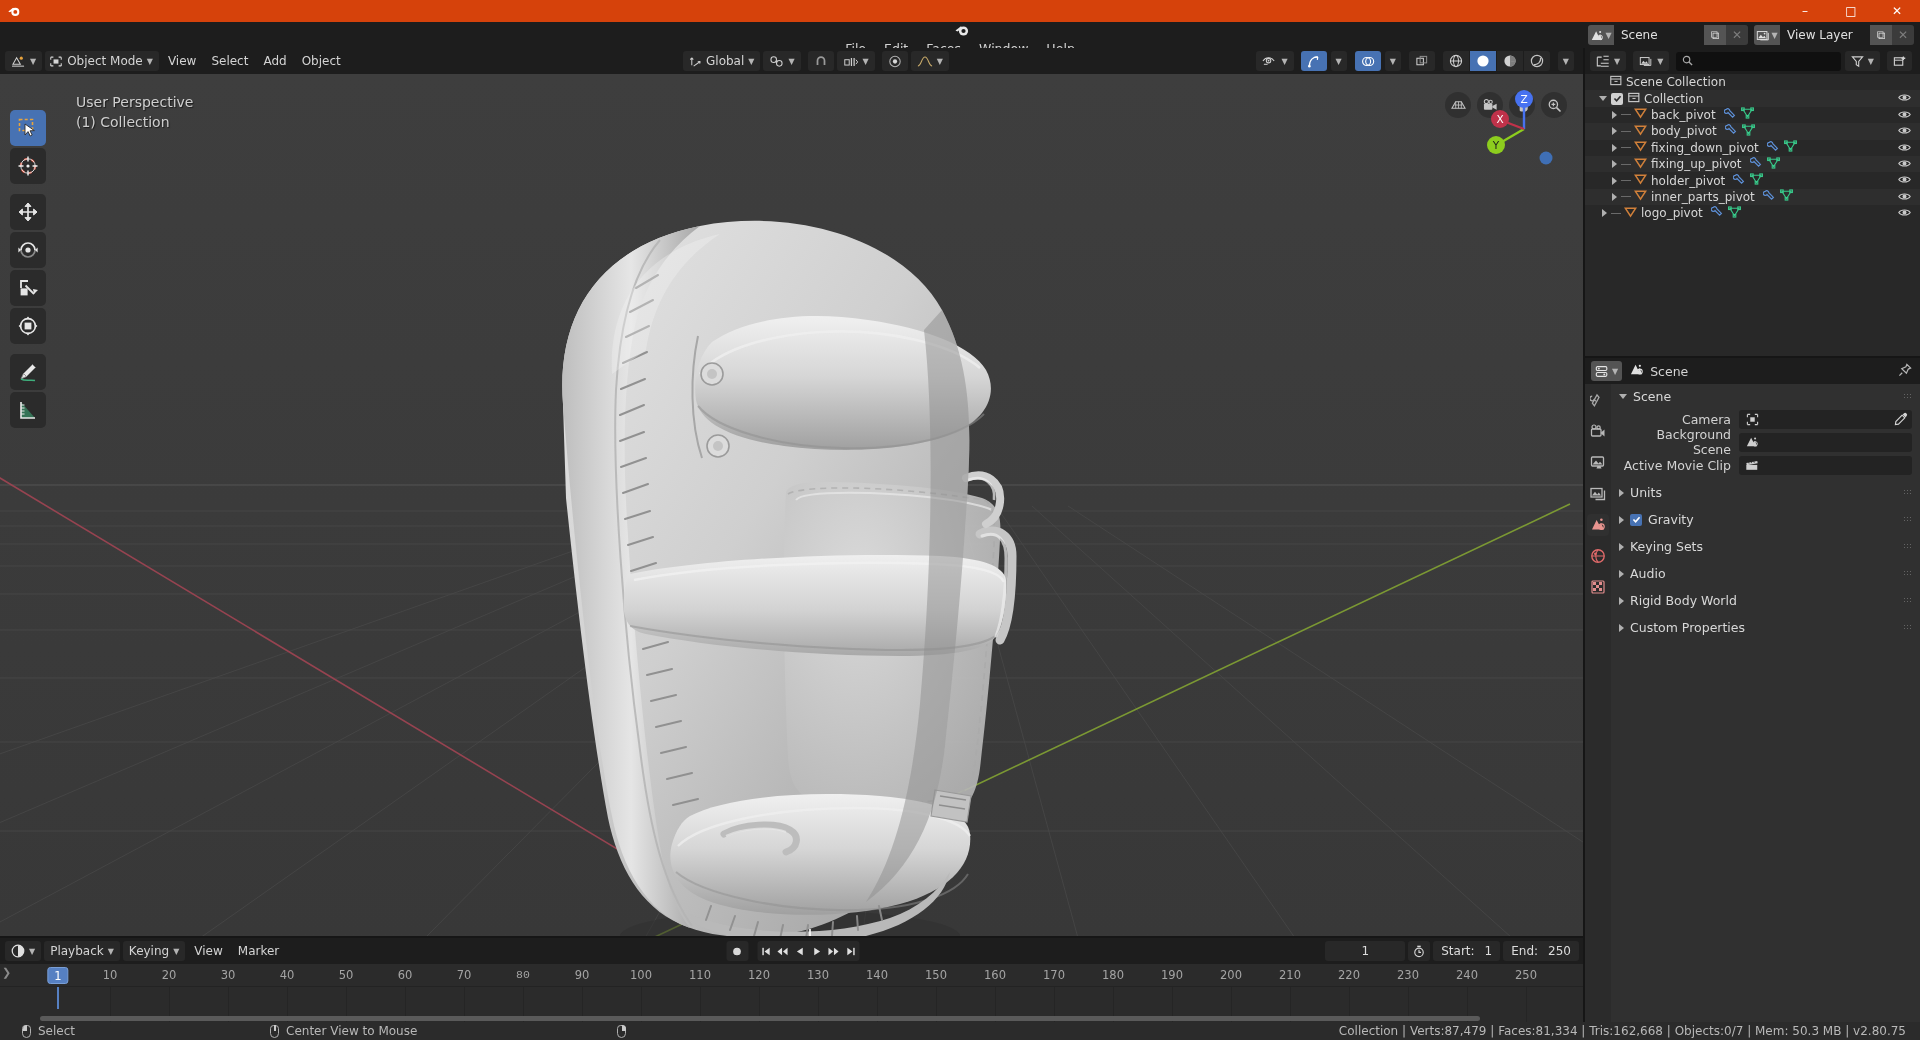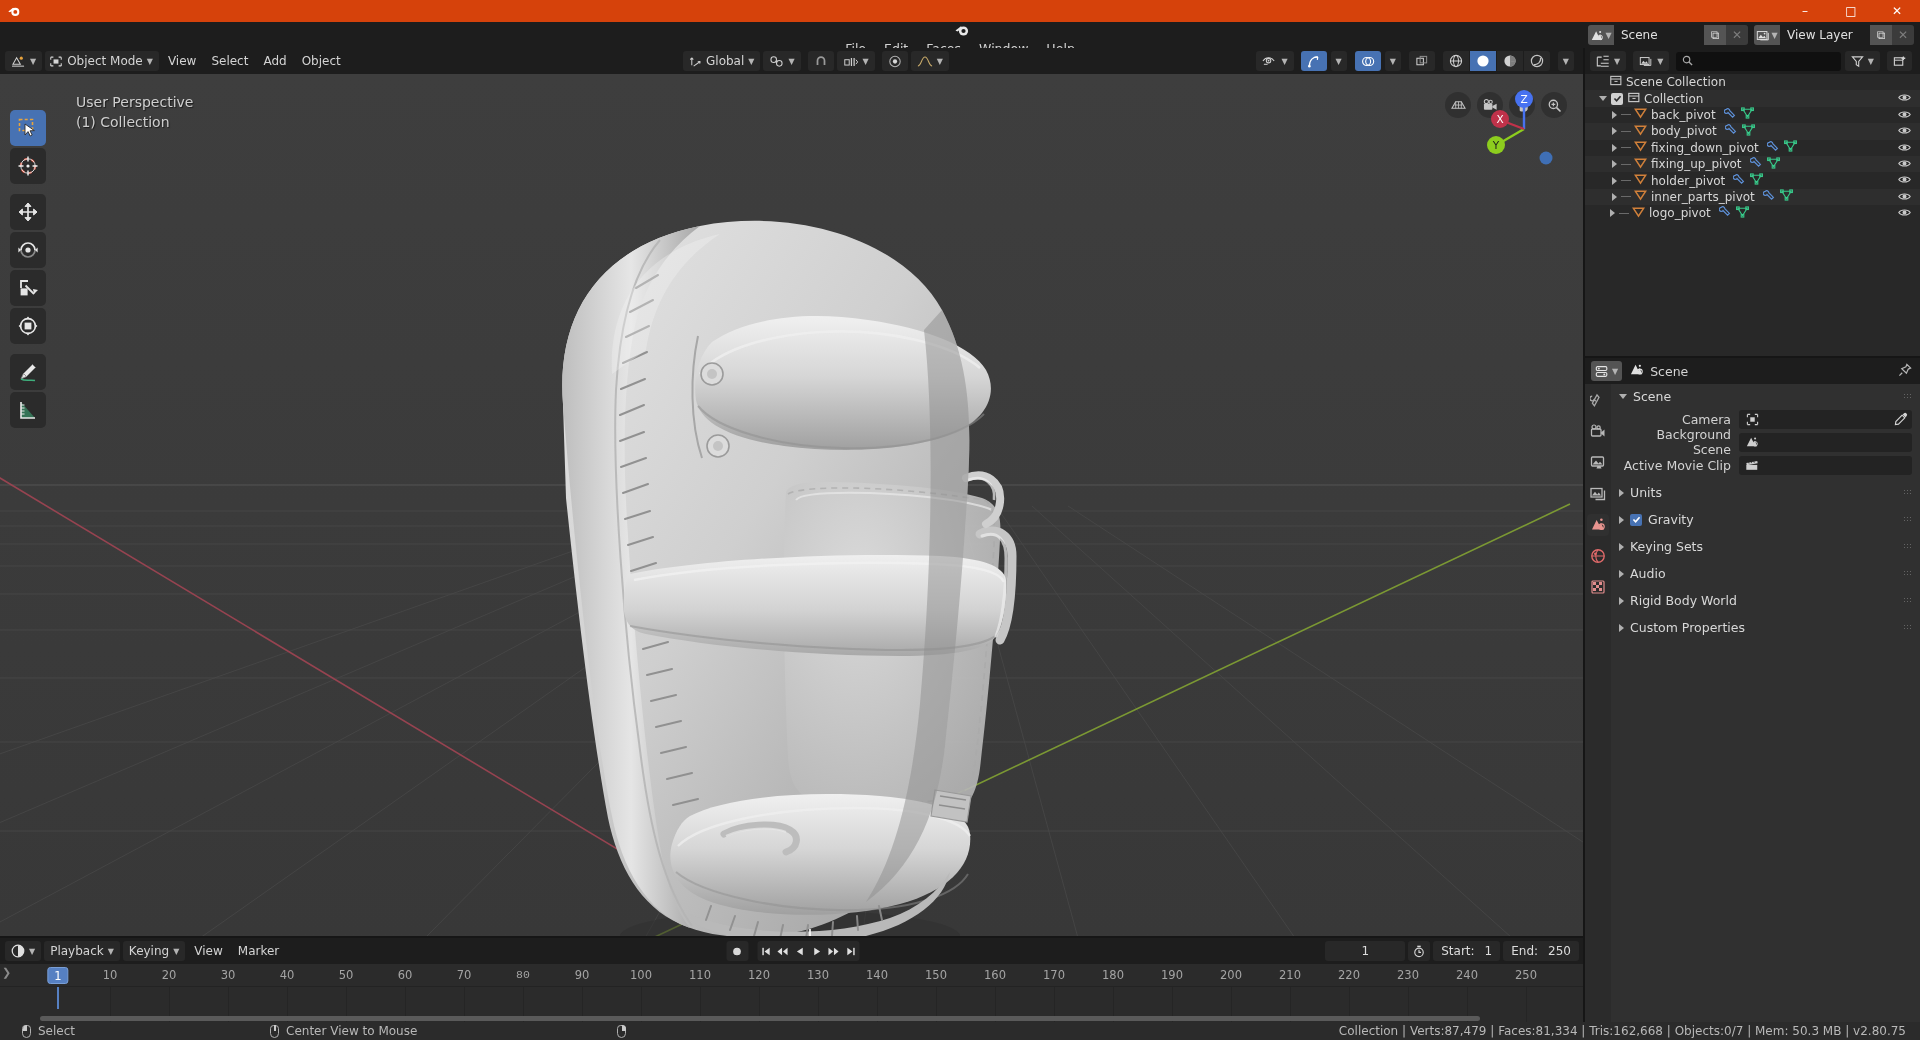--- a/index.html
+++ b/index.html
@@ -1060,21 +1060,21 @@
         </span>
       </span>
       <span class="ol-eye">
         <svg width="13" height="11" viewBox="0 0 14 11">
           <path d="M0.8 5.5 C3 1.8, 11 1.8, 13.2 5.5 C11 9.2, 3 9.2, 0.8 5.5 Z" fill="none" stroke="#c8c8c8" stroke-width="1.1"></path>
           <circle cx="7" cy="5.5" r="2.1" fill="#c8c8c8"></circle>
         </svg>
       </span>
     </div>
 
-    <div class="ol-row" style="padding-left:22px;">
+    <div class="ol-row" style="padding-left:14px;">
       <span class="ol-disc">
           <span class="tri right"></span>
         </span>
       <span style="width:10px;height:1px;background:#6a6a6a;margin-left:1px;"></span>
       <span style="margin-left:3px;">
         <svg width="13" height="12" viewBox="0 0 14 13">
             <path d="M1.5 2.5 h11 L7 11 Z" fill="none" stroke="#d1803a" stroke-width="1.7"></path>
           </svg>
       </span>
       <span class="ol-name">logo_pivot</span>

